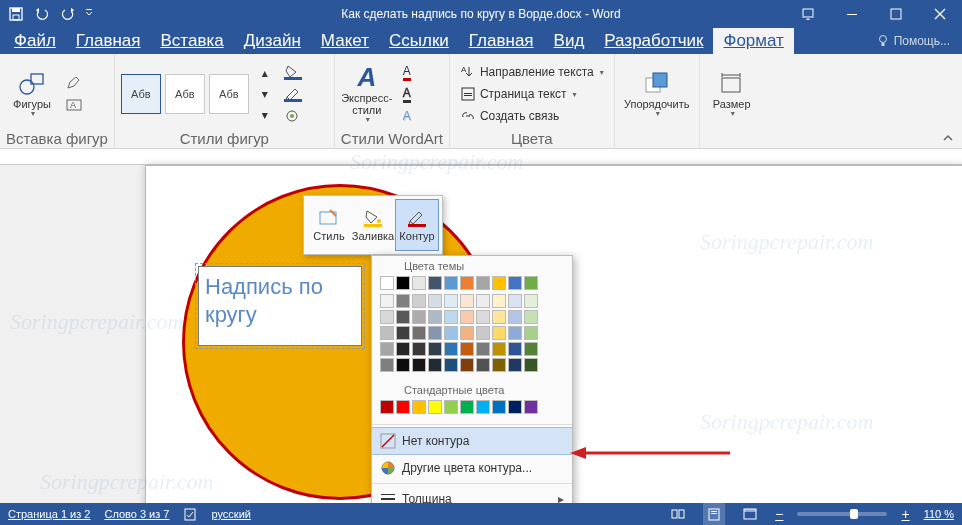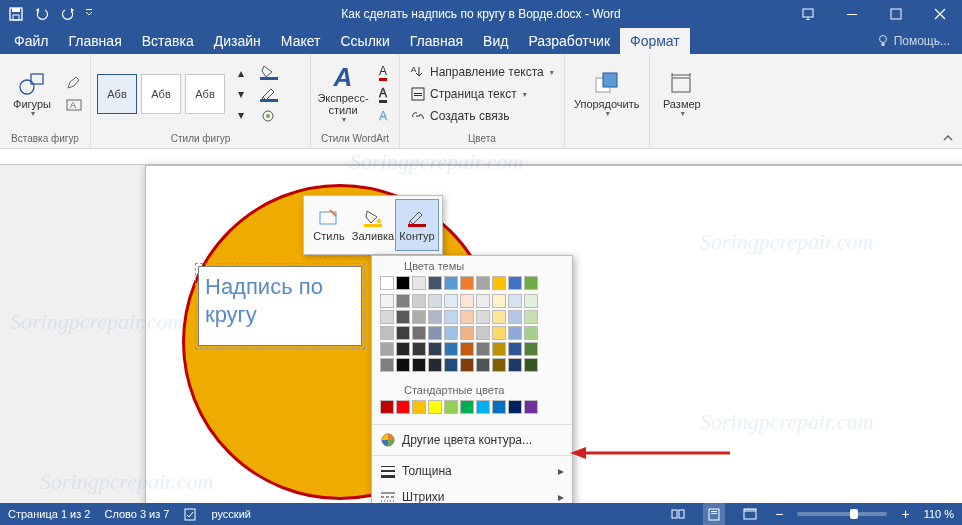--- a/index.html
+++ b/index.html
@@ -9,31 +9,31 @@
   .titlebar { height: 28px; background: #2b579a; color: #fff; display: flex; align-items: center; position: relative; }
   .qat { display: flex; align-items: center; padding: 0 4px; gap: 2px; height: 100%; }
   .qat-item { width: 24px; height: 22px; display: flex; align-items: center; justify-content: center; cursor: pointer; }
   .title-text { position: absolute; left: 50%; transform: translateX(-50%); font-size: 12px; color:#fff; }
   .win-controls { position: absolute; right: 0; top: 0; display: flex; height: 100%; }
   .win-btn { width: 44px; display: flex; align-items: center; justify-content: center; cursor: pointer; }
   .win-ribbon-icon { width: 44px; display:flex; align-items:center; justify-content:center;}
 
   
   .tabs { height: 26px; background: #2b579a; color: #fff; display: flex; align-items: stretch; padding-left: 4px; }
-  .tab { padding: 0 10px; display: flex; align-items: center; font-size: 14px; cursor: pointer; }
+  .tab { padding: 0 10px; display: flex; align-items: center; font-size: 17px; cursor: pointer; text-decoration: underline; }
   .tab.active { background: #f3f3f3; color: #2b579a; }
   .tab.contextual { background: #4a6fa3; }
   .tab.contextual.active { background: #f3f3f3; color:#2b579a; }
   .tell-me { margin-left: auto; display: flex; align-items: center; gap: 4px; padding: 0 12px; color: #cdd9ea; font-size: 12px; cursor: text; justify-content: center;}
 
   
   .ribbon { height: 95px; background: #f3f3f3; border-bottom: 1px solid #d4d4d4; display: flex; position: relative; }
   .group { border-right: 1px solid #e0e0e0; padding: 3px 6px 1px; display: flex; flex-direction: column; }
   .group-body { flex: 1; display: flex; align-items: center; gap: 4px; }
-  .group-label { text-align: center; font-size: 10px; color: #666; height: 16px; line-height:16px; }
+  .group-label { text-align: center; font-size: 15px; color: #666; height: 16px; line-height:16px; }
   .big-btn { display: flex; flex-direction: column; align-items: center; justify-content: center; width: 52px; height: 72px; cursor: pointer; border-radius: 2px; font-size: 11px; text-align: center; line-height: 1.1;}
   .style-btn { width: 40px; height: 40px; border: 1px solid #c8c8c8; background: #fff; display: flex; align-items:center; justify-content:center; font-size: 11px; color:#444; cursor:pointer;}
   .style-btn.sel { border: 1px solid #2b579a; background:#e6eef7; }
   .ribbon-row-btn { display: flex; align-items: center; gap: 4px; padding: 2px 4px; font-size: 12px; cursor: pointer; height: 22px;}
   .ribbon-collapse { position: absolute; right: 6px; bottom: 2px; width: 16px; height: 16px; cursor: pointer; display:flex; align-items:center; justify-content:center; color:#666;}
   .icon-box { width: 20px; height: 20px; display:inline-flex; align-items:center; justify-content:center;}
 
   
   .docarea { position: absolute; top: 149px; bottom: 22px; left: 0; right: 0; background: #f0f0f0; overflow: hidden;}
   .ruler { height: 16px; background: #fff; border-bottom: 1px solid #ccc; }
@@ -57,21 +57,21 @@
   .cm-item.hover { background: #d4e3f6; border-top:1px solid #a3bde3; border-bottom:1px solid #a3bde3;}
   .cm-item .arrow { margin-left: auto; color:#555;}
   .cm-sep { height:1px; background:#ddd; margin: 2px 0;}
 
   
   .arrow-annot { position: absolute; left: 570px; top: 443px; width: 160px; height: 20px; pointer-events:none;}
 
   
   .statusbar { position: absolute; bottom: 0; left: 0; right: 0; height: 22px; background: #2b579a; color: #fff; display: flex; align-items: center; font-size: 11px; padding: 0 8px; gap: 14px;}
   .statusbar .spacer { flex: 1; }
-  .status-item { display: flex; align-items:center; gap:4px; cursor:pointer;}
+  .status-item { display: flex; align-items:center; gap:4px; cursor:pointer;text-decoration:underline;}
   .zoom-slider { width: 90px; height: 4px; background: #6b87b3; position: relative; border-radius: 2px;}
   .zoom-slider .thumb { position: absolute; top: -3px; left: 58%; width: 8px; height: 10px; background:#fff; border-radius:2px;}
   .view-btn { width: 22px; height: 22px; display:flex; align-items:center; justify-content:center; cursor:pointer;}
 
   
   .wm { position:absolute; color: rgba(60,130,200,0.13); font-style:italic; font-family: cursive; pointer-events:none; font-size:22px;}
 
   
   svg { display:block; }
   .drop { font-size: 8px; color:#666; margin-left:2px;}
@@ -428,20 +428,27 @@
         <div class="sw" style="background: rgb(255, 255, 0);"></div>
         <div class="sw" style="background: rgb(146, 208, 80);"></div>
         <div class="sw" style="background: rgb(0, 176, 80);"></div>
         <div class="sw" style="background: rgb(0, 176, 240);"></div>
         <div class="sw" style="background: rgb(0, 112, 192);"></div>
         <div class="sw" style="background: rgb(0, 32, 96);"></div>
         <div class="sw" style="background: rgb(112, 48, 160);"></div>
       </div>
   </div>
   <div class="cm-sep"></div>
+  <div class="cm-item hover">
+    <svg width="16" height="16">
+        <rect x="1" y="1" width="14" height="14" fill="none" stroke="#999"></rect>
+        <line x1="2" y1="14" x2="14" y2="2" stroke="#c00000" stroke-width="1.5"></line>
+      </svg>
+    <span>Нет контура</span>
+  </div>
   <div class="cm-item">
     <svg width="16" height="16">
         <circle cx="8" cy="8" r="6" fill="none" stroke="#555"></circle>
         <path d="M8 2 A6 6 0 0 1 14 8 L8 8 Z" fill="#ed7d31"></path>
         <path d="M14 8 A6 6 0 0 1 8 14 L8 8 Z" fill="#70ad47"></path>
         <path d="M8 14 A6 6 0 0 1 2 8 L8 8 Z" fill="#4472c4"></path>
         <path d="M2 8 A6 6 0 0 1 8 2 L8 8 Z" fill="#ffc000"></path>
       </svg>
     <span>Другие цвета контура...</span>
   </div>

